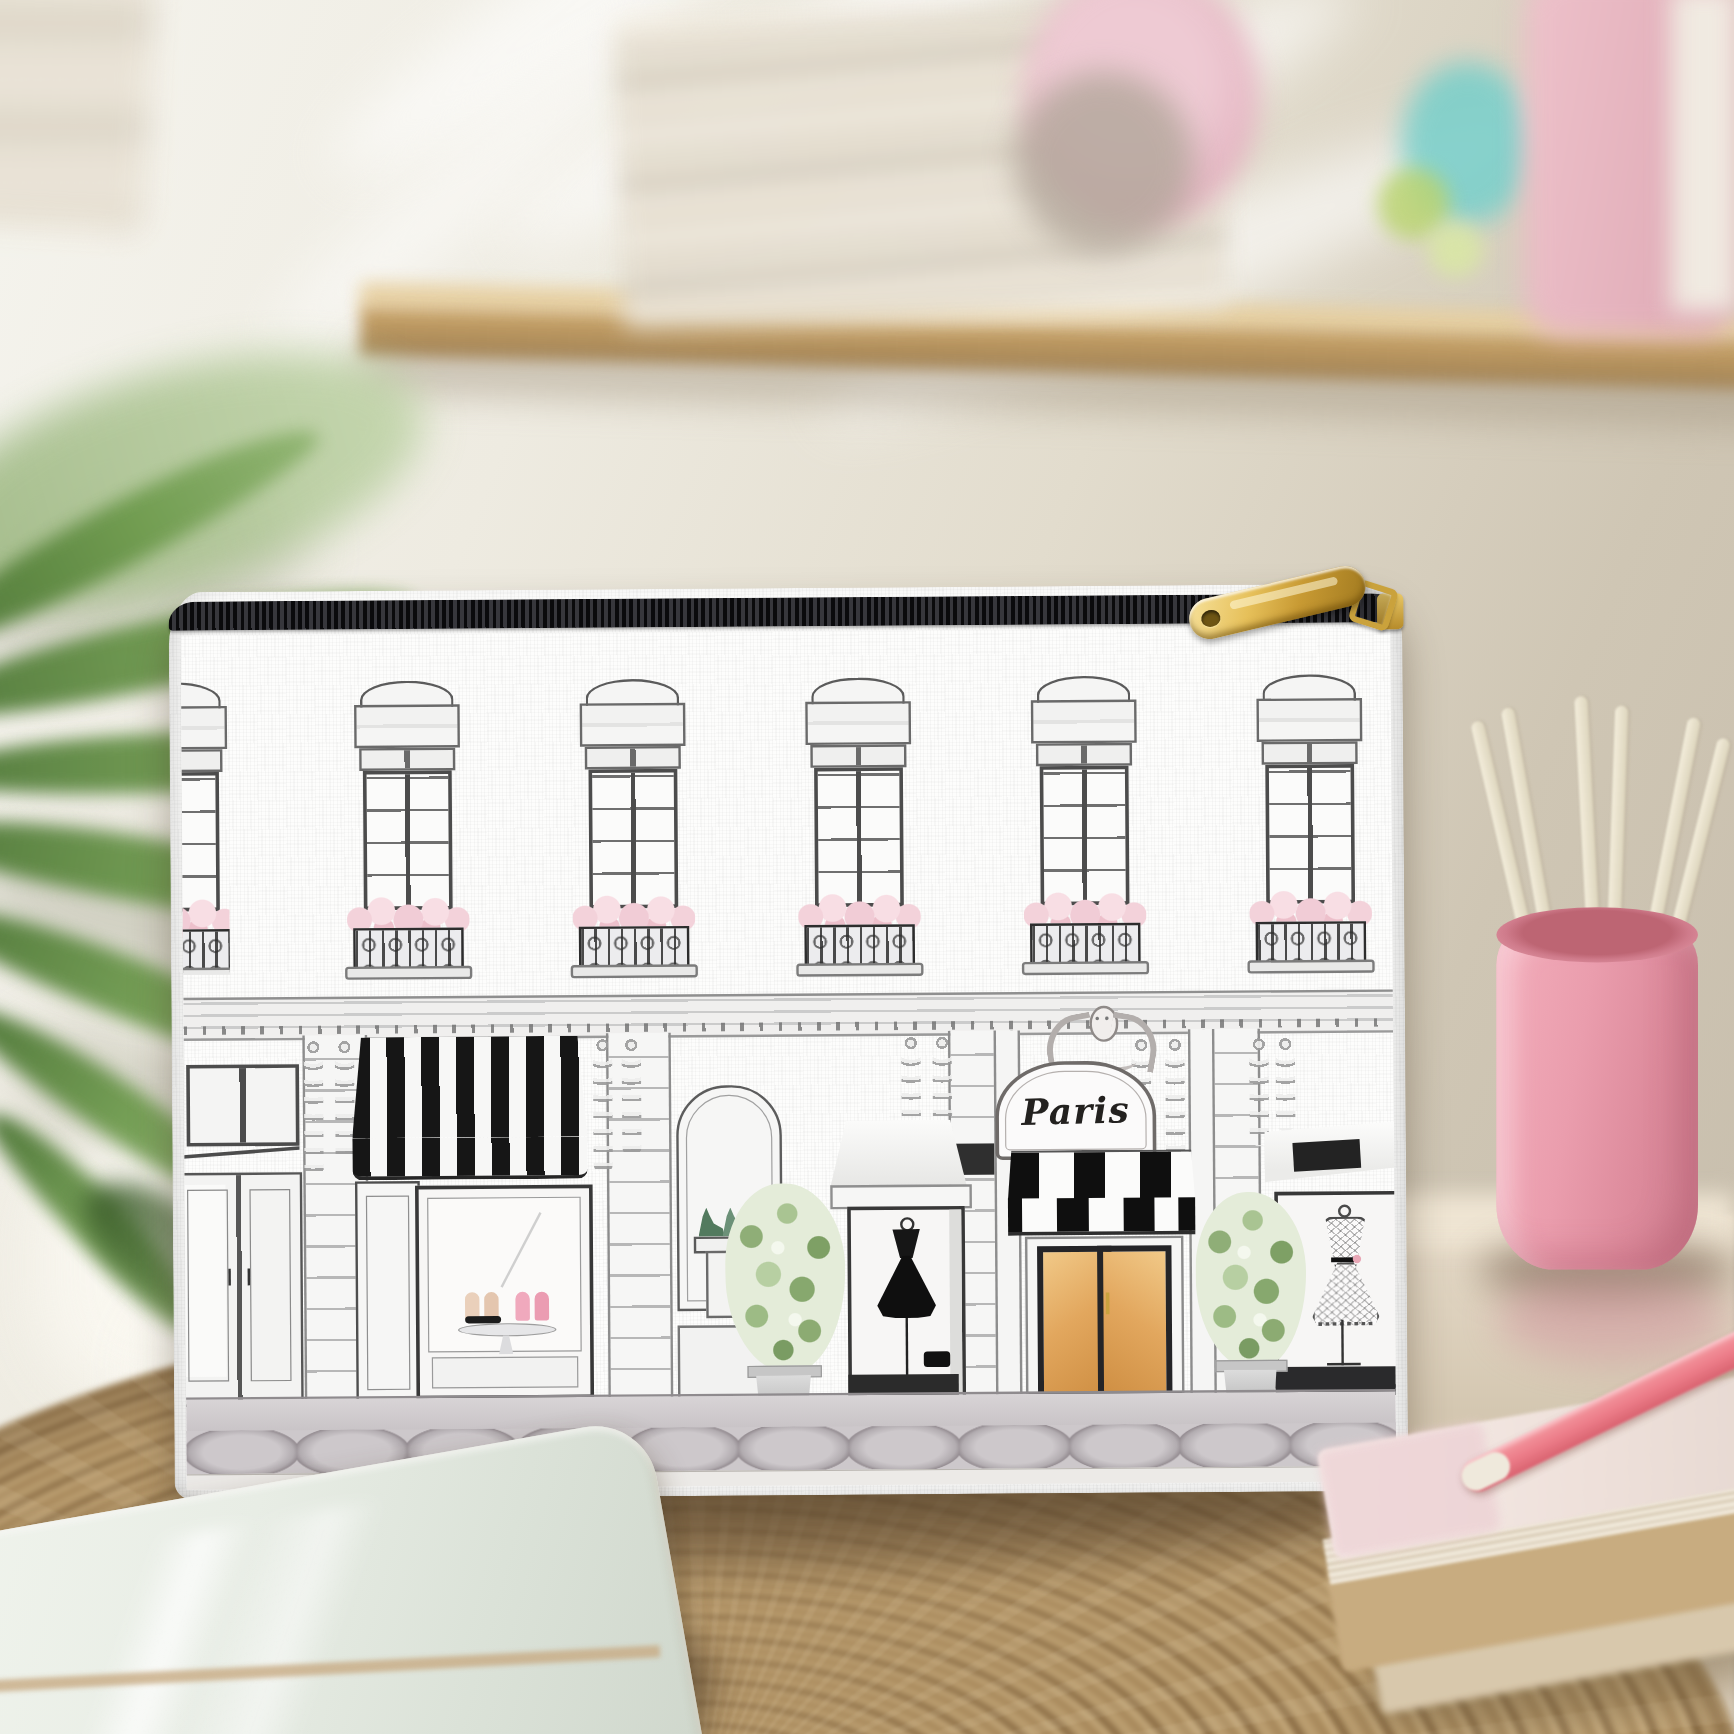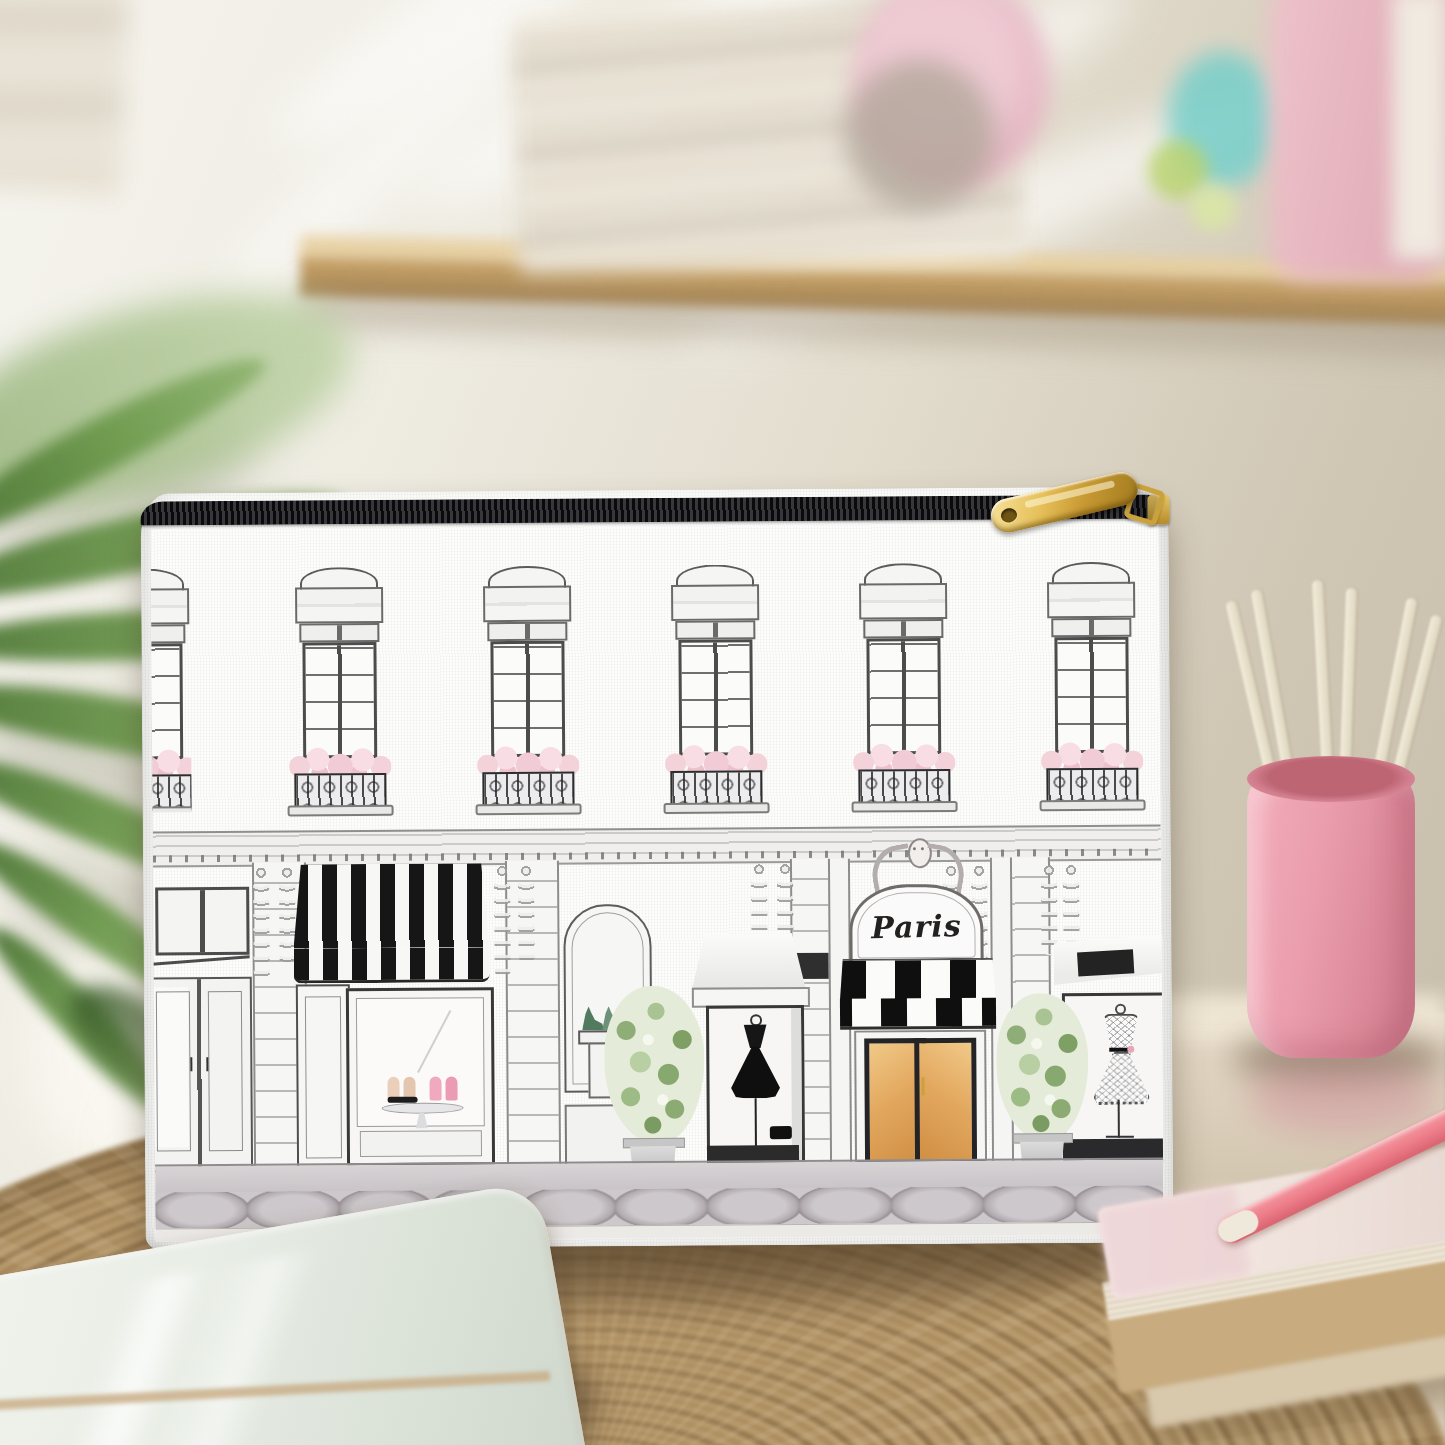--- a/index.html
+++ b/index.html
@@ -284,21 +284,21 @@
 
       <div class="abs" style="left:716px;top:312px;width:98px;height:58px;">
         <div class="abs" style="left:39px;top:2px;width:20px;height:26px;border:2px solid #8f8a88;border-radius:50%;background:#f1eeec;"></div>
         <div class="abs" style="left:44px;top:11px;width:3px;height:3px;background:#777;border-radius:50%;"></div>
         <div class="abs" style="left:52px;top:11px;width:3px;height:3px;background:#777;border-radius:50%;"></div>
         <div class="abs" style="left:2px;top:10px;width:36px;height:40px;border-top:5px solid #b3aeac;border-left:5px solid #b3aeac;border-radius:70% 0 0 0;transform:rotate(-10deg);"></div>
         <div class="abs" style="right:2px;top:10px;width:36px;height:40px;border-top:5px solid #b3aeac;border-right:5px solid #b3aeac;border-radius:0 70% 0 0;transform:rotate(10deg);"></div>
         <div class="abs" style="left:20px;top:40px;width:58px;height:14px;border-bottom:4px solid #c2bdbb;border-radius:0 0 50% 50%;"></div>
       </div>
 
-      <div class="abs" style="left:696px;top:360px;width:128px;height:76px;background:#fbfafa;border:3px solid #6f6b69;border-radius:58px 58px 6px 6px/46px 46px 6px 6px;">
+      <div class="abs" style="left:676px;top:360px;width:128px;height:76px;background:#fbfafa;border:3px solid #6f6b69;border-radius:58px 58px 6px 6px/46px 46px 6px 6px;">
         <div class="abs" style="left:5px;top:5px;right:5px;bottom:5px;border:1px solid #b5b0ae;border-radius:50px 50px 4px 4px/40px 40px 4px 4px;"></div>
         <div class="abs sign-text" style="left:0;right:0;top:22px;text-align:center;">Paris</div>
       </div>
 
       <div class="abs stripesP" style="left:686px;top:434px;width:156px;height:40px;clip-path:polygon(2% 0,98% 0,100% 100%,0 100%);border-top:2px solid #555;"></div>
       <div class="abs stripesP" style="left:686px;top:474px;width:156px;height:28px;background-position:-14px 0;border-bottom:3px solid #2e2e2e;"></div>
 
       <div class="abs" style="left:700px;top:506px;width:128px;height:134px;border:2px solid #8a8a8a;background:#f6f6f5;">
         <div class="abs" style="left:8px;top:6px;width:52px;height:118px;border:5px solid #242427;background:linear-gradient(145deg,#f1c988 0%,#e2a75e 48%,#cf8f43 100%);">
           <div class="abs" style="right:2px;top:34px;width:3px;height:18px;background:#c9a23f;"></div>

